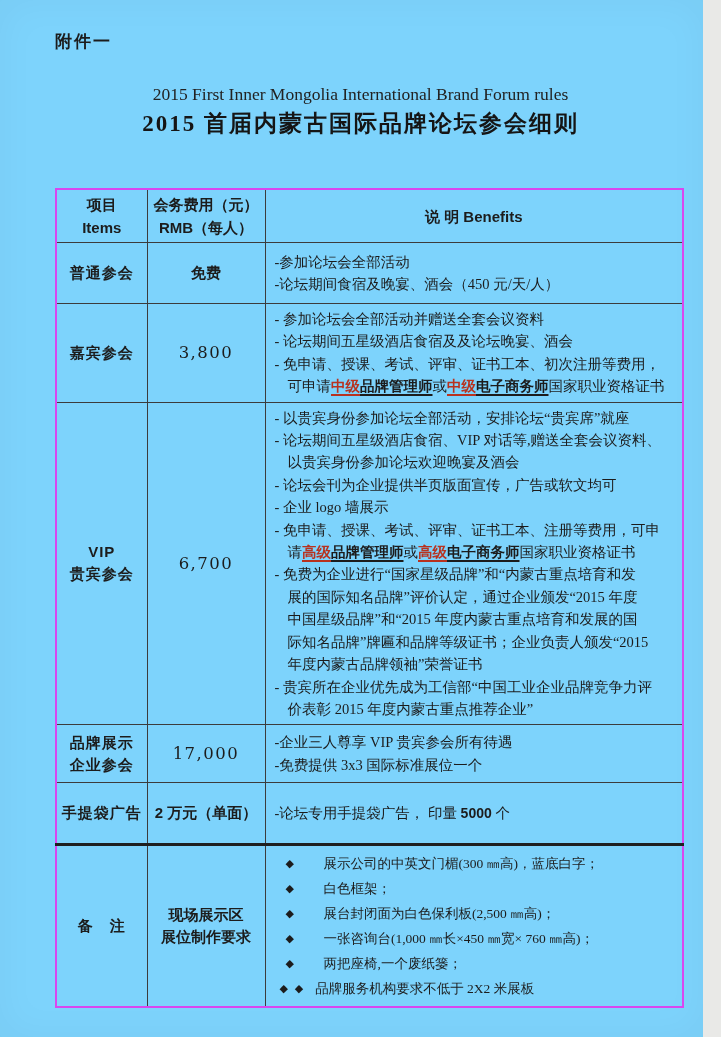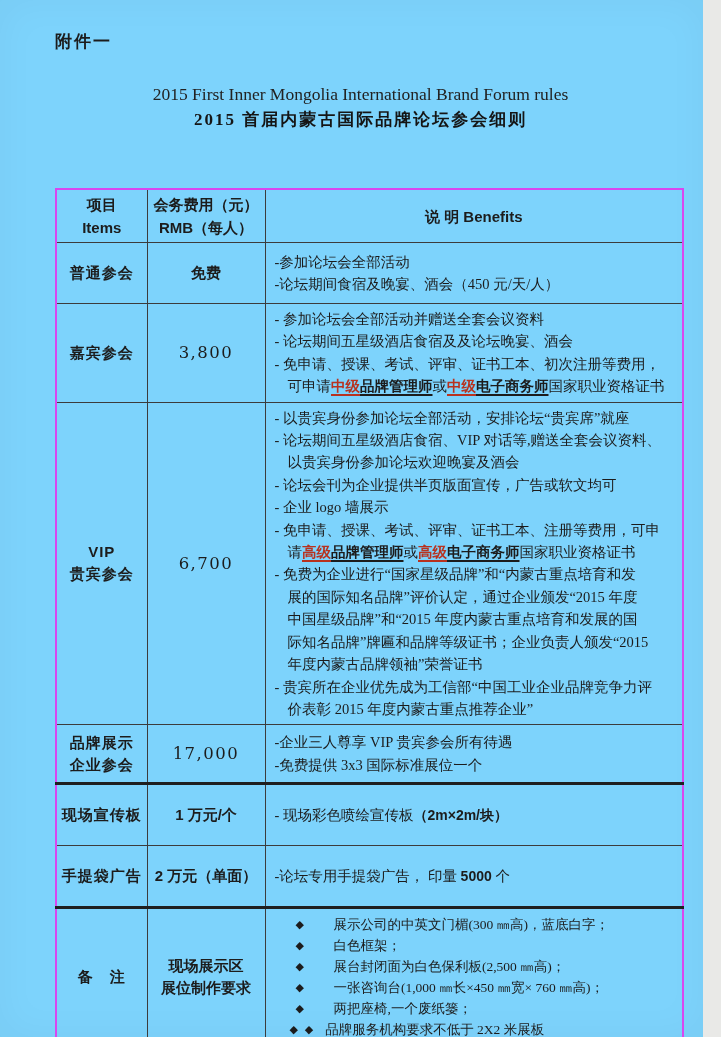--- a/index.html
+++ b/index.html
@@ -18,21 +18,21 @@
     font-family:"Liberation Sans","DejaVu Sans",sans-serif;
     font-weight:600; font-size:17px; letter-spacing:2px;
   }
   .title-en {
     position:absolute; top:84px; left:0; width:721px; text-align:center;
     font-family:"Liberation Serif","DejaVu Serif",serif;
     font-size:17.5px; color:#222;
   }
   .title-zh {
     position:absolute; top:108px; left:0; width:721px; text-align:center;
-    font-weight:bold; font-size:17px; letter-spacing:2px; color:#151515;
+    font-weight:bold; font-size:23px; letter-spacing:2px; color:#151515;
   }
   .copy-notice {
     position:absolute; top:158px; right:40px;
     font-weight:bold; font-size:15.5px; letter-spacing:1px;
   }
   .copy-notice .copy-en {
     font-family:"Liberation Mono","DejaVu Sans Mono",monospace;
     font-weight:bold; letter-spacing:0.5px;
   }
   table.doc-table {
@@ -60,21 +60,21 @@
     font-size:16.5px; letter-spacing:1.5px;
   }
   td.fee-cell.fee-hei {
     font-family:"Liberation Sans","DejaVu Sans",sans-serif;
     font-weight:bold; font-size:15px; line-height:22px;
   }
   td.benefits-cell {
     font-size:14.5px; line-height:22.4px;
     padding:4px 4px 4px 9px;
   }
-  td.benefits-cell.note { line-height:20px; font-size:13.5px; padding:5px 4px 5px 16px; }
+  td.benefits-cell.note { line-height:25px; font-size:13.5px; padding:5px 4px 5px 6px; }
   .bline { white-space:nowrap; }
   .bline.indent { padding-left:13px; }
   .seg-ru {
     color:#b8321f; font-weight:bold;
     text-decoration:underline; text-underline-offset:3px; text-decoration-thickness:1.5px;
   }
   .seg-bu {
     font-weight:bold;
     text-decoration:underline; text-underline-offset:3px; text-decoration-thickness:1.5px;
   }
@@ -174,31 +174,20 @@
             <div>企业参会</div>
           </td>
           <td class="fee-cell fee-kai">
             <div>17,000</div>
           </td>
           <td class="benefits-cell">
             <div class="bline"><span>-企业三人尊享 VIP 贵宾参会所有待遇</span></div>
             <div class="bline"><span>-免费提供 3x3 国际标准展位一个</span></div>
           </td>
         </tr>
-        <tr class="thick-top">
-          <td class="item-cell">
-            <div>现场宣传板</div>
-          </td>
-          <td class="fee-cell fee-hei">
-            <div>1 万元/个</div>
-          </td>
-          <td class="benefits-cell">
-            <div class="bline"><span>- 现场彩色喷绘宣传板</span><span class="seg-b">（2m×2m/块）</span></div>
-          </td>
-        </tr>
         <tr>
           <td class="item-cell">
             <div>手提袋广告</div>
           </td>
           <td class="fee-cell fee-hei">
             <div>2 万元（单面）</div>
           </td>
           <td class="benefits-cell">
             <div class="bline"><span>-论坛专用手提袋广告， 印量 </span><span class="seg-b">5000</span><span> 个</span></div>
           </td>

